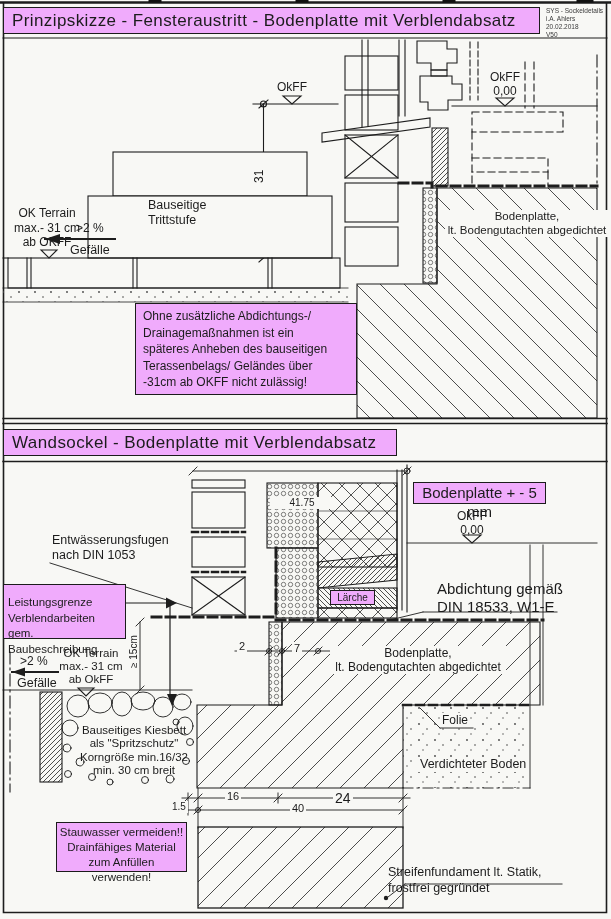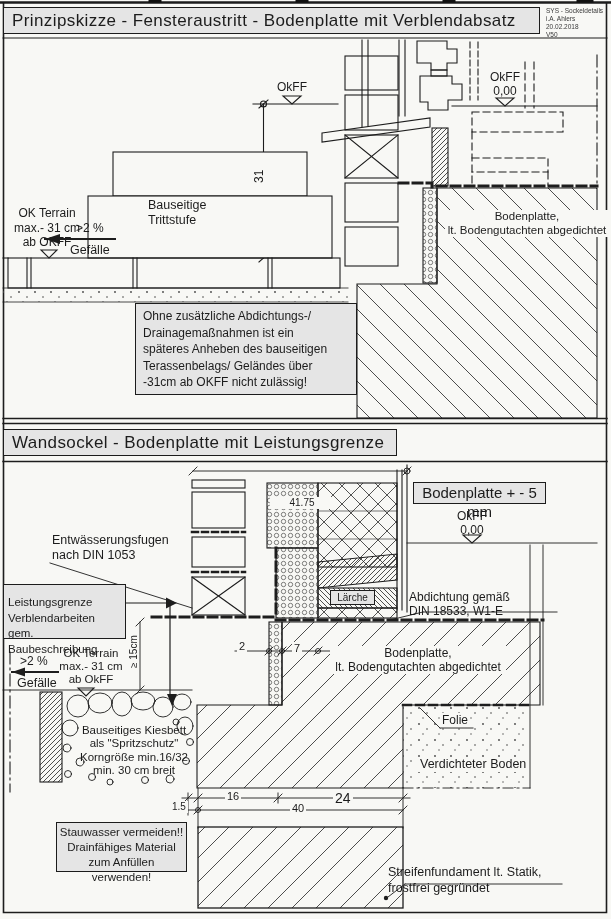--- a/index.html
+++ b/index.html
@@ -1,21 +1,21 @@
 <!DOCTYPE html>
 <html><head>
 <meta charset="utf-8">
 <style>
   html,body{margin:0;padding:0;background:#e8e8e4;}
   .sheet{position:relative;width:611px;height:919px;background:#f8f8f5;overflow:hidden;
          font-family:"Liberation Sans",sans-serif;color:#1c1c1c;}
   svg{position:absolute;left:0;top:0;}
   .lbl{position:absolute;white-space:pre-line;font-size:12px;line-height:1.18;color:#1c1c1c;}
   .ctr{text-align:center;}
-  .box{position:absolute;background:#e5e5e5;border:1.6px solid #1c1c1c;box-sizing:border-box;}
+  .box{position:absolute;background:#f0abfc;border:1.6px solid #1c1c1c;box-sizing:border-box;}
   .titlebar{display:flex;align-items:center;padding-left:8px;
             font-size:17px;letter-spacing:.4px;font-weight:500;}
   .rot{transform:rotate(-90deg);transform-origin:0 0;white-space:nowrap;}
   .mask{background:#f8f8f5;padding:0 2px;}
   .stamp{position:absolute;font-size:6.5px;line-height:1.25;color:#3a3a3a;white-space:pre-line;}
 </style>
 </head>
 <body>
 
 <div class="sheet">
@@ -273,21 +273,21 @@
 </svg>
 
 <div class="box titlebar" style="left:3px;top:7px;width:537px;height:27px;">
   <span>Prinzipskizze - Fensteraustritt - Bodenplatte mit Verblendabsatz</span>
 </div>
 <div class="stamp" style="left:546px;top:7px;width:62px;">SYS - Sockeldetails
 i.A. Ahlers 20.02.2018
 V50</div>
 
 <div class="box titlebar" style="left:3px;top:429px;width:394px;height:27px;">
-  <span>Wandsockel - Bodenplatte mit Leistungsgrenze</span>
+  <span>Wandsockel - Bodenplatte mit Verblendabsatz</span>
 </div>
 
 <div class="lbl ctr" style="left:262px;top:80px;width:60px;">OkFF</div>
 <div class="lbl ctr" style="left:470px;top:70px;width:70px;">OkFF
 0,00</div>
 <div class="lbl rot" style="left:252px;top:183px;font-size:12px;">31</div>
 <div class="lbl" style="left:148px;top:198px;font-size:12.5px;">Bauseitige
 Trittstufe</div>
 <div class="lbl ctr" style="left:13px;top:206px;width:68px;line-height:1.22;">OK Terrain
 max.- 31 cm
@@ -310,21 +310,21 @@
 nach DIN 1053</div>
 <div class="box lbl" style="left:3px;top:578px;width:123px;height:55px;padding:10px 4px;font-size:11.5px;line-height:1.35;border-width:1.2px;margin-top:6px;">Leistungsgrenze
 Verblendarbeiten
 gem. Baubeschreibung</div>
 <div class="lbl rot" style="left:128px;top:668px;font-size:10px;">≥ 15cm</div>
 <div class="lbl" style="left:20px;top:654px;">&gt;2 %</div>
 <div class="lbl" style="left:17px;top:676px;font-size:12.5px;">Gefälle</div>
 <div class="lbl ctr" style="left:56px;top:647px;width:70px;font-size:11.5px;line-height:1.15;">OK Terrain
 max.- 31 cm
 ab OkFF</div>
-<div class="lbl" style="left:409px;top:580px;font-size:12px;margin-top:10px;">Abdichtung gemäß
+<div class="lbl" style="left:437px;top:580px;font-size:15px;">Abdichtung gemäß
 DIN 18533, W1-E</div>
 <div class="box lbl ctr" style="left:330px;top:590px;width:45px;height:15px;font-size:10px;line-height:13px;border-width:1px;">Lärche</div>
 <div class="lbl mask" style="left:237px;top:640px;font-size:11px;">2</div>
 <div class="lbl mask" style="left:292px;top:642px;font-size:11px;">7</div>
 <div class="lbl ctr mask" style="left:330px;top:646px;width:172px;">Bodenplatte,
 lt. Bodengutachten abgedichtet</div>
 <div class="lbl ctr" style="left:72px;top:724px;width:124px;font-size:11.5px;line-height:1.17;">Bauseitiges Kiesbett
 als "Spritzschutz"
 Korngröße min.16/32
 min. 30 cm breit</div>

